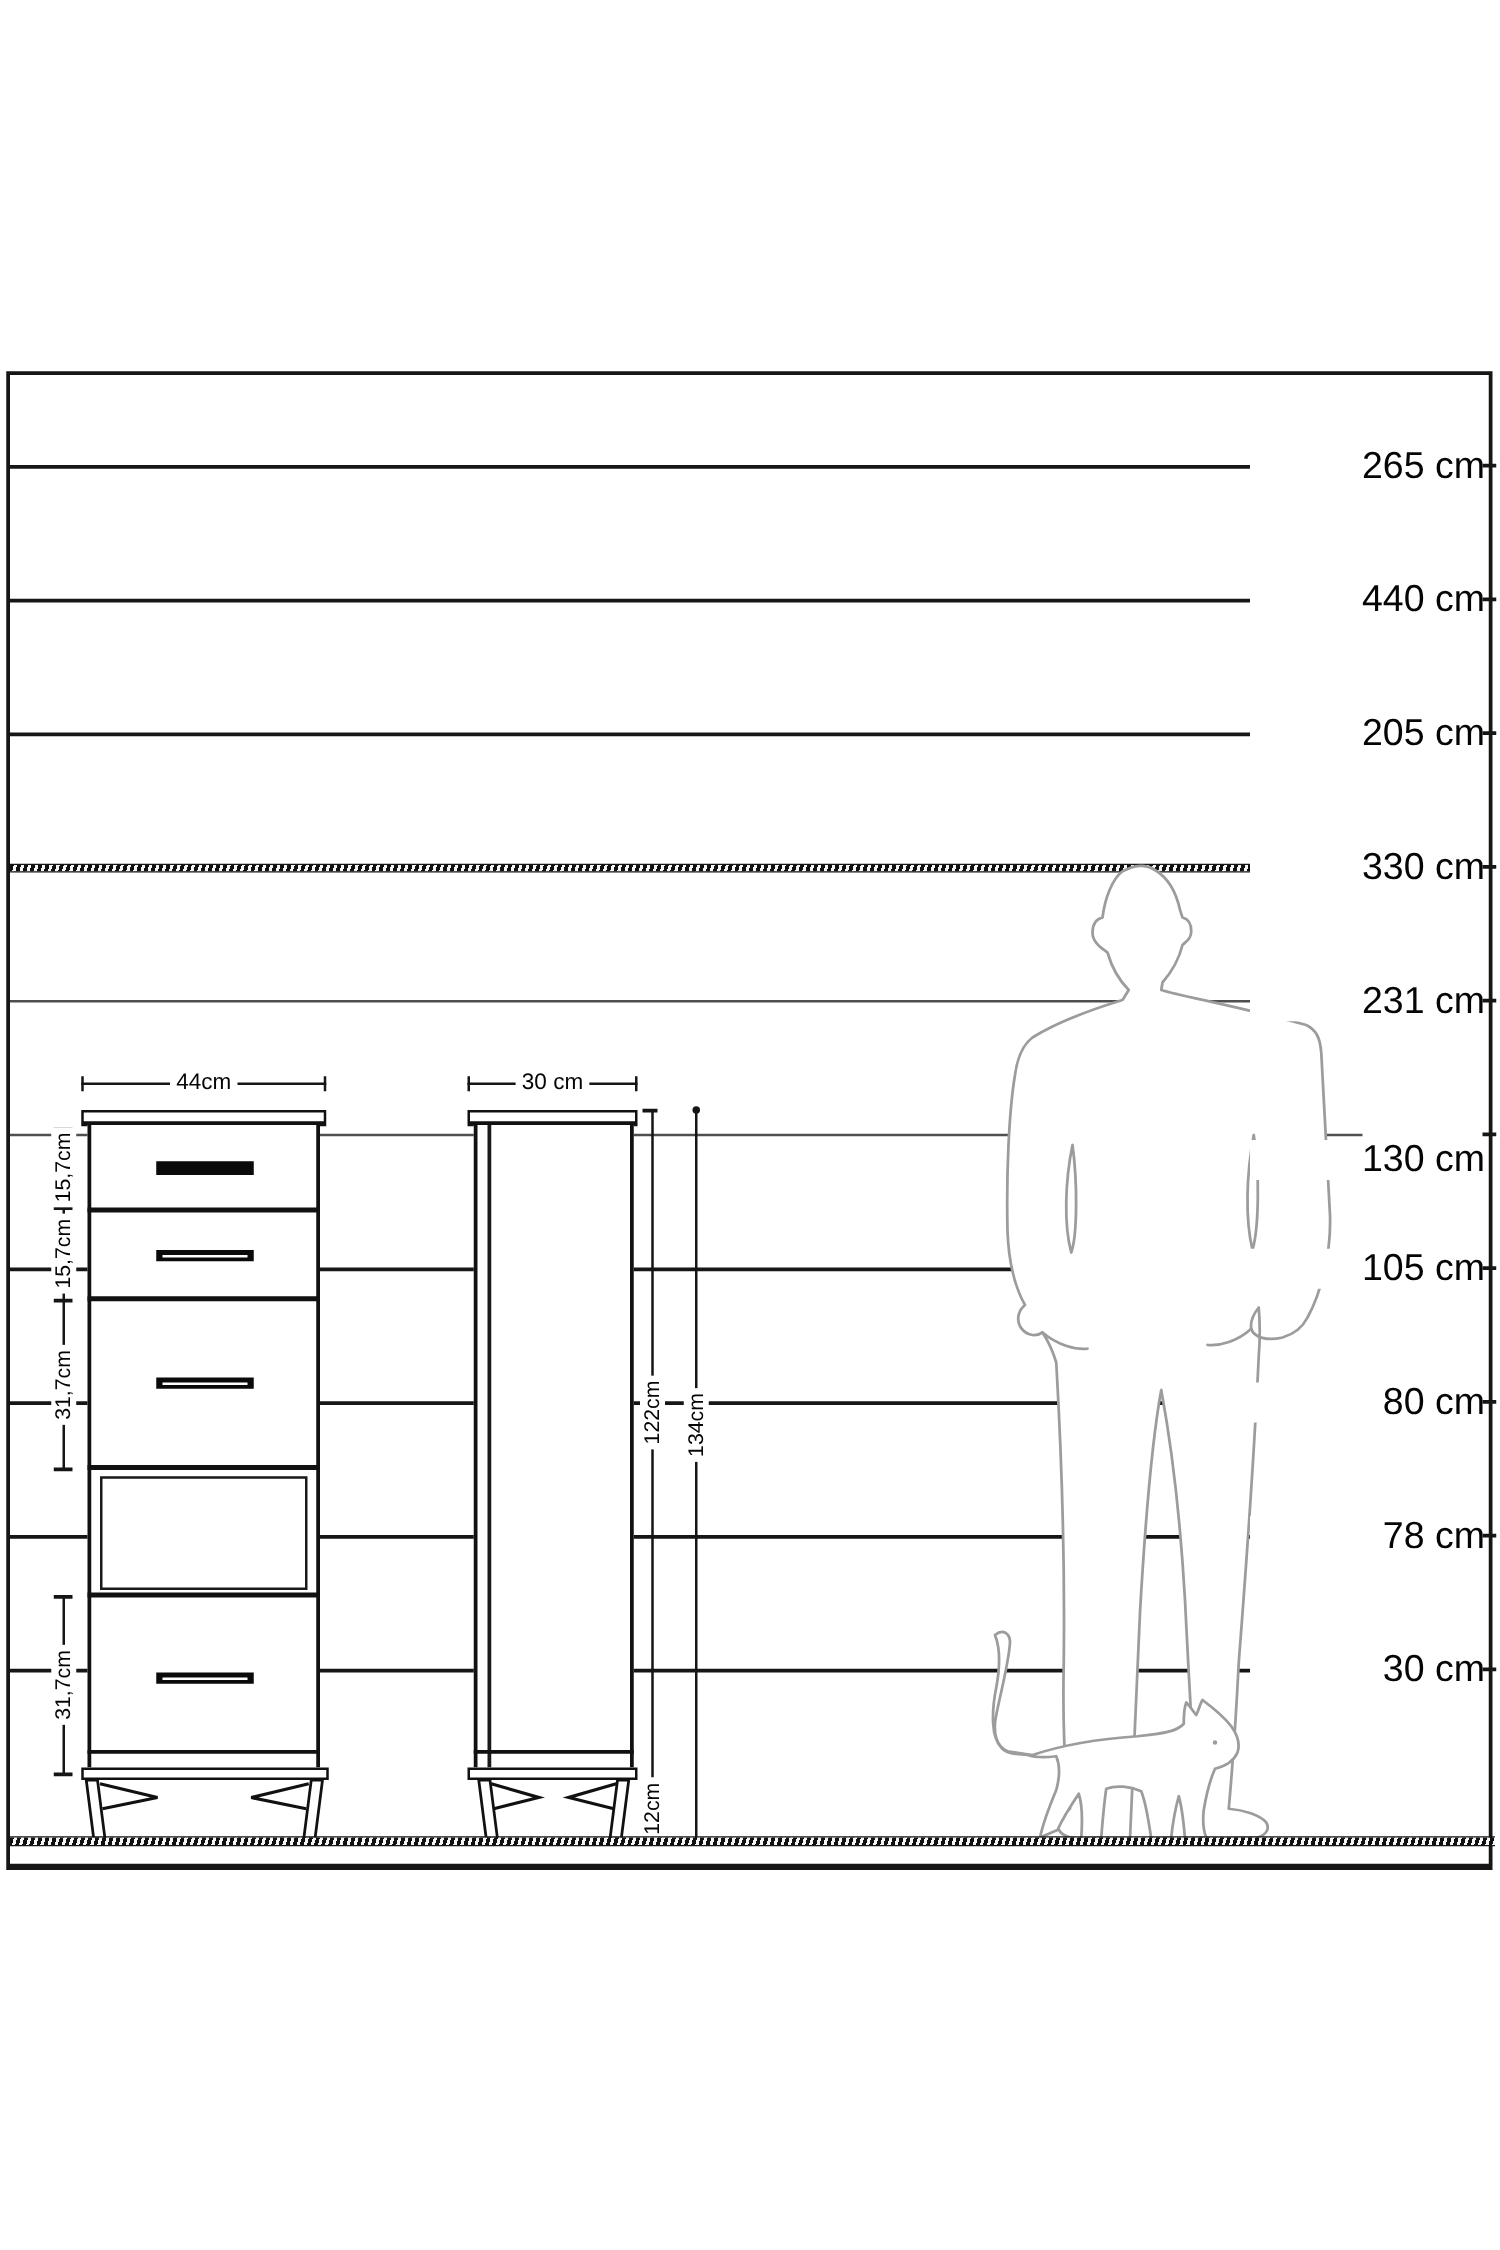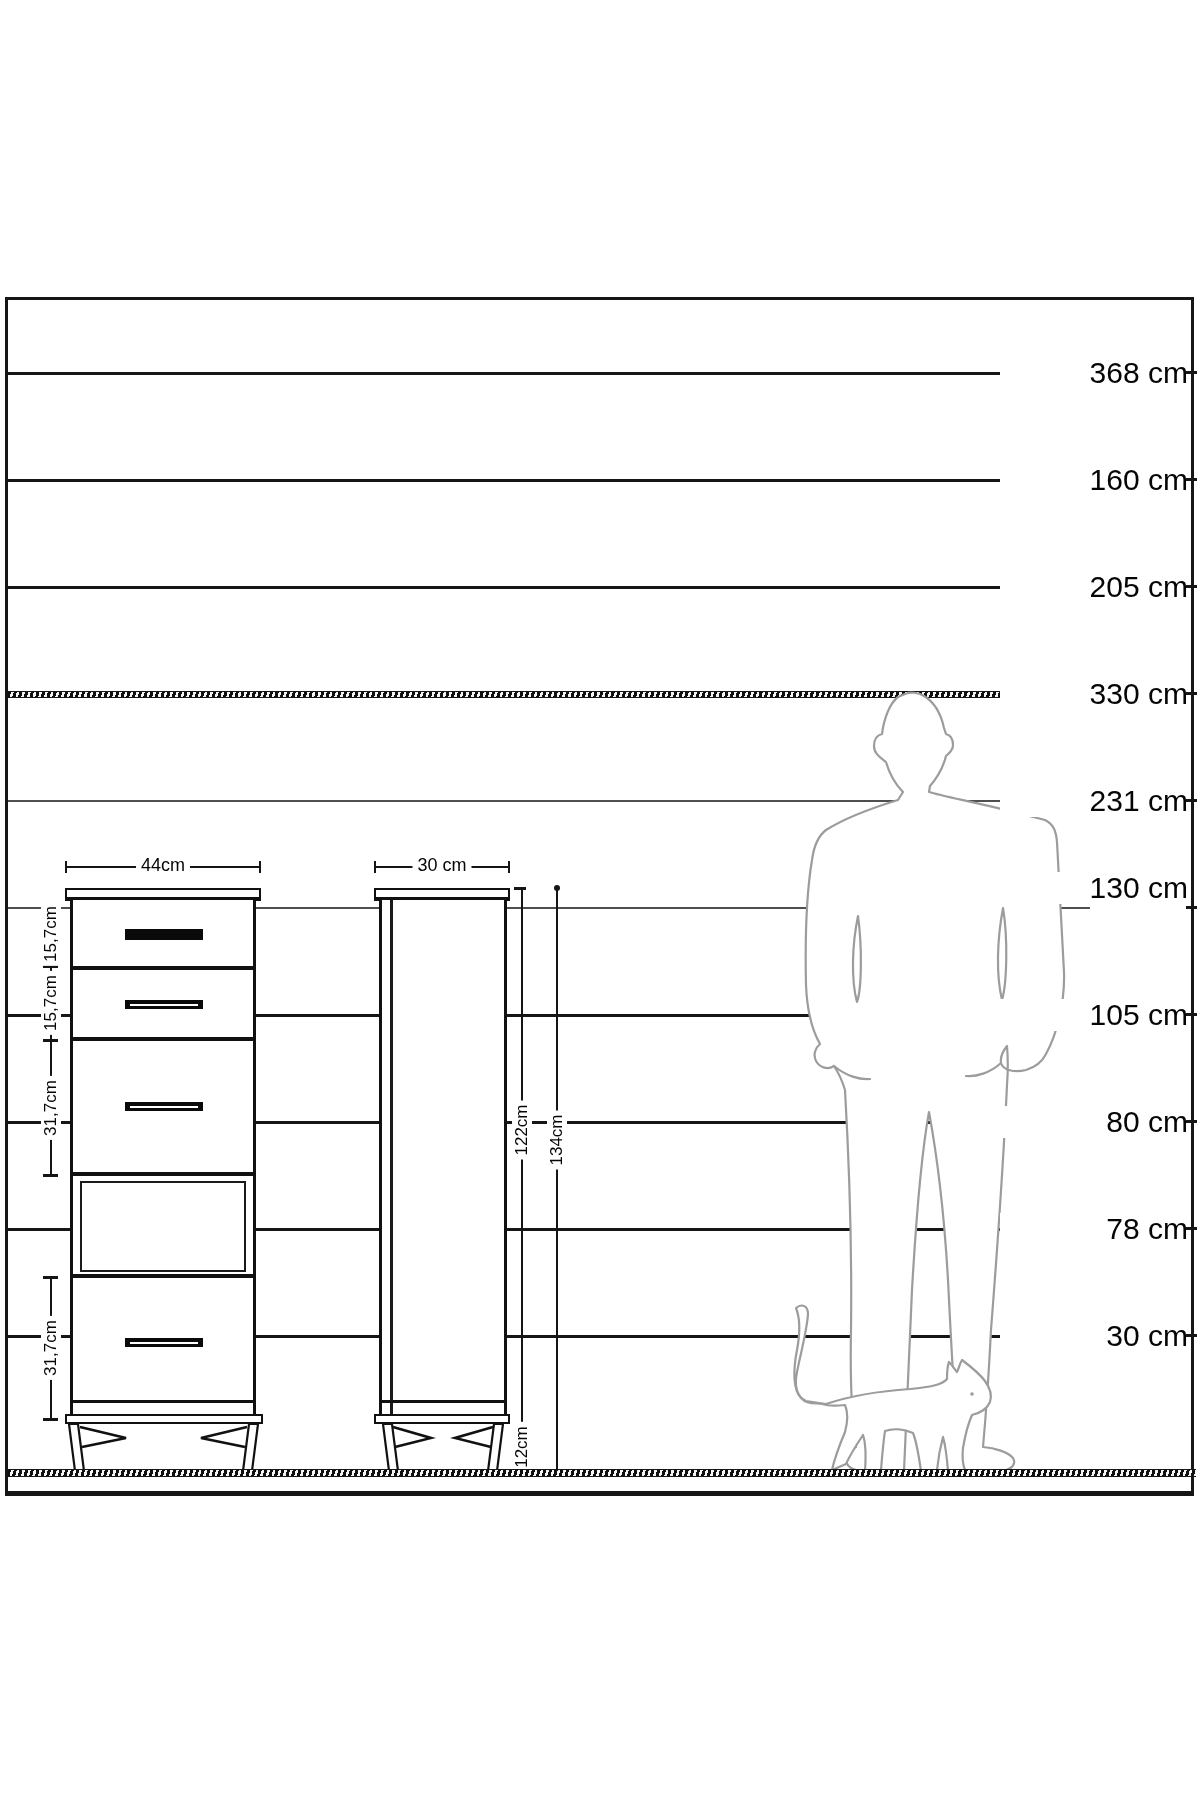--- a/index.html
+++ b/index.html
@@ -174,31 +174,31 @@
         C866,1457 866,1444 863,1435 C857,1444 850,1455 846,1464 L832,1470
         C835,1456 840,1444 845,1432 C848,1421 848,1412 845,1405
         C837,1406 828,1406 822,1404 C815,1403 806,1404 801,1398
         C793,1390 793,1370 797,1350 C800,1334 800,1318 796,1308 Z"></path>
       <circle cx="972" cy="1394" r="1.8" fill="#9c9c9c" stroke="none"></circle>
     </g>
   </svg>
 
   <div class="hatch" style="top:1469px;width:1188px;height:8px"></div>
 
-  <div class="slabel" style="top:357px">368 cm</div>
+  <div class="slabel" style="top:357px">265 cm</div>
   <div class="stick" style="top:371px"></div>
-  <div class="slabel" style="top:464px">160 cm</div>
+  <div class="slabel" style="top:464px">440 cm</div>
   <div class="stick" style="top:478px"></div>
   <div class="slabel" style="top:571px">205 cm</div>
   <div class="stick" style="top:585px"></div>
   <div class="slabel" style="top:678px">330 cm</div>
   <div class="stick" style="top:692px"></div>
   <div class="slabel" style="top:785px">231 cm</div>
   <div class="stick" style="top:799px"></div>
-  <div class="slabel" style="top:872px">130 cm</div>
+  <div class="slabel" style="top:912px">130 cm</div>
   <div class="stick" style="top:906px"></div>
   <div class="slabel" style="top:999px">105 cm</div>
   <div class="stick" style="top:1013px"></div>
   <div class="slabel" style="top:1106px">80 cm</div>
   <div class="stick" style="top:1120px"></div>
   <div class="slabel" style="top:1213px">78 cm</div>
   <div class="stick" style="top:1227px"></div>
   <div class="slabel" style="top:1320px">30 cm</div>
   <div class="stick" style="top:1334px"></div>
 

